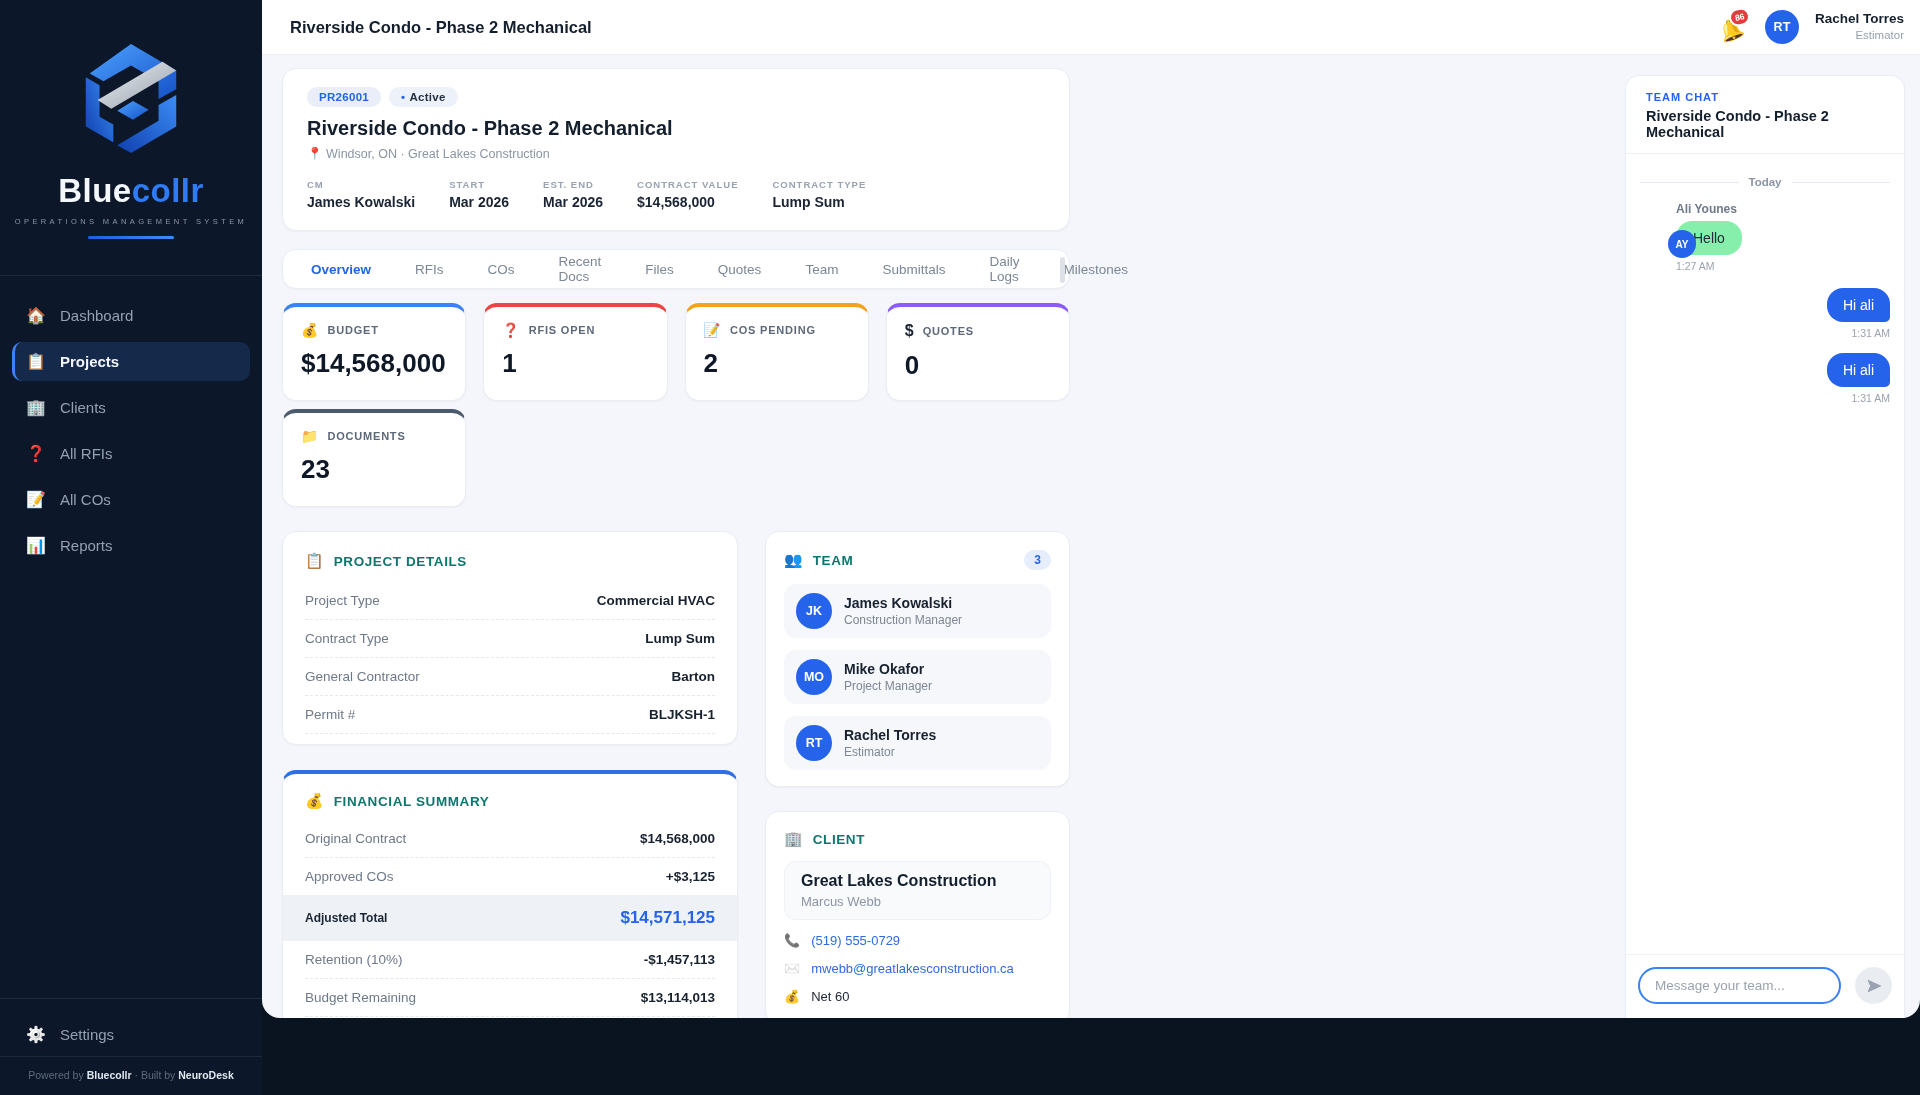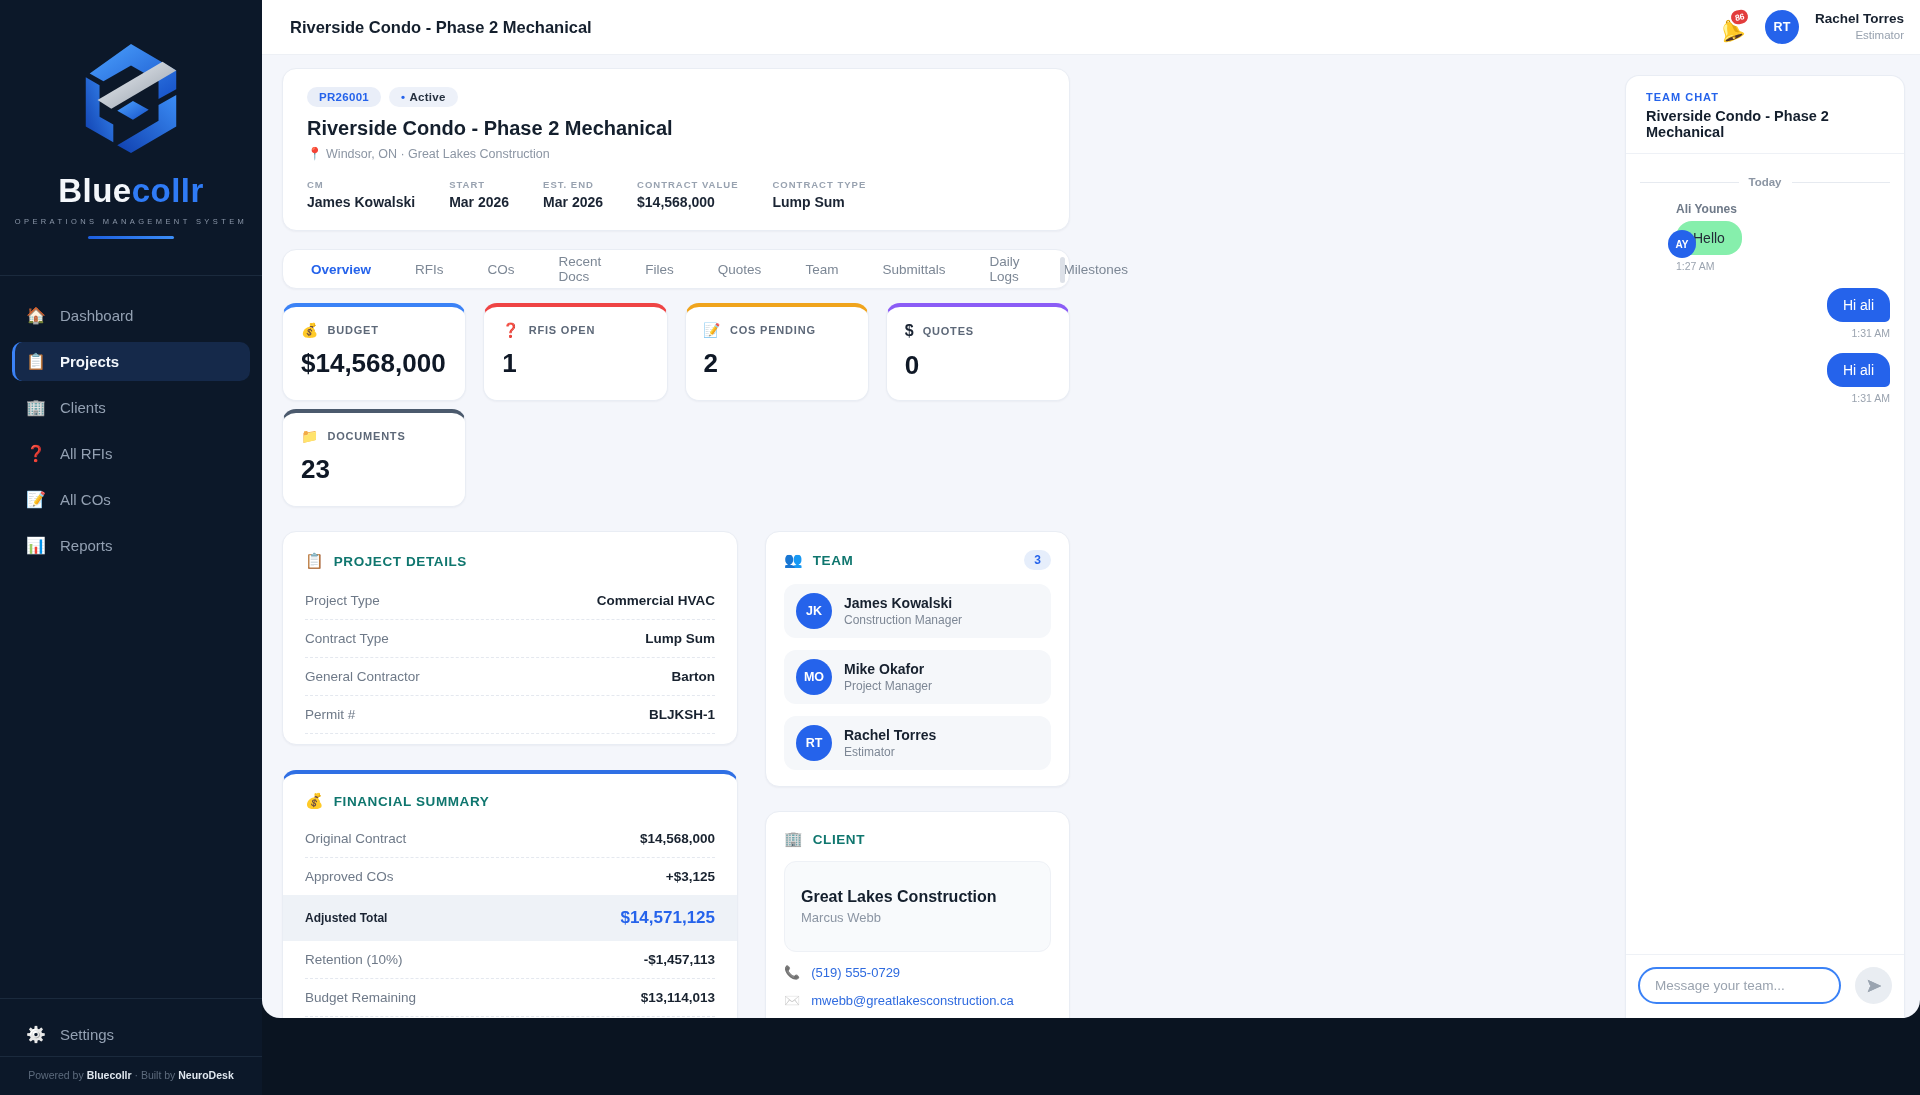--- a/index.html
+++ b/index.html
@@ -163,21 +163,21 @@
     display:flex; align-items:center; gap:12px; background:#f5f7fa;
     border-radius:12px; padding:9px 12px;
   }
   .member .avatar { width:36px; height:36px; }
   .m-name { font-size:14px; font-weight:bold; color:#17212f; }
   .m-role { font-size:12px; color:#7d8795; margin-top:2px; }
   
   .client-card { margin-top:24px; padding:18px 18px 20px; }
   .client-box {
     margin-top:13px; background:#f8fafc; border:1px solid #eef1f6;
-    border-radius:12px; padding:26px 16px;
+    border-radius:12px; padding:10px 16px;
   }
   .client-company { font-size:16px; font-weight:bold; color:#141f2d; }
   .client-contact { font-size:13px; color:#8b95a3; margin-top:4px; }
   .contact-row { display:flex; align-items:center; gap:11px; margin-top:13px; font-size:13px; }
   .contact-row .cicon { font-size:13px; filter:grayscale(1); opacity:.75; }
   .contact-row .cicon.money { filter:none; opacity:1; }
   .c-link { color:#2f6bdf; cursor:pointer; }
   .c-text { color:#1a2433; }
   .partial-card { margin-top:33px; height:60px; padding:16px 18px; }
   .partial-card .panel-icon { opacity:.85; }

